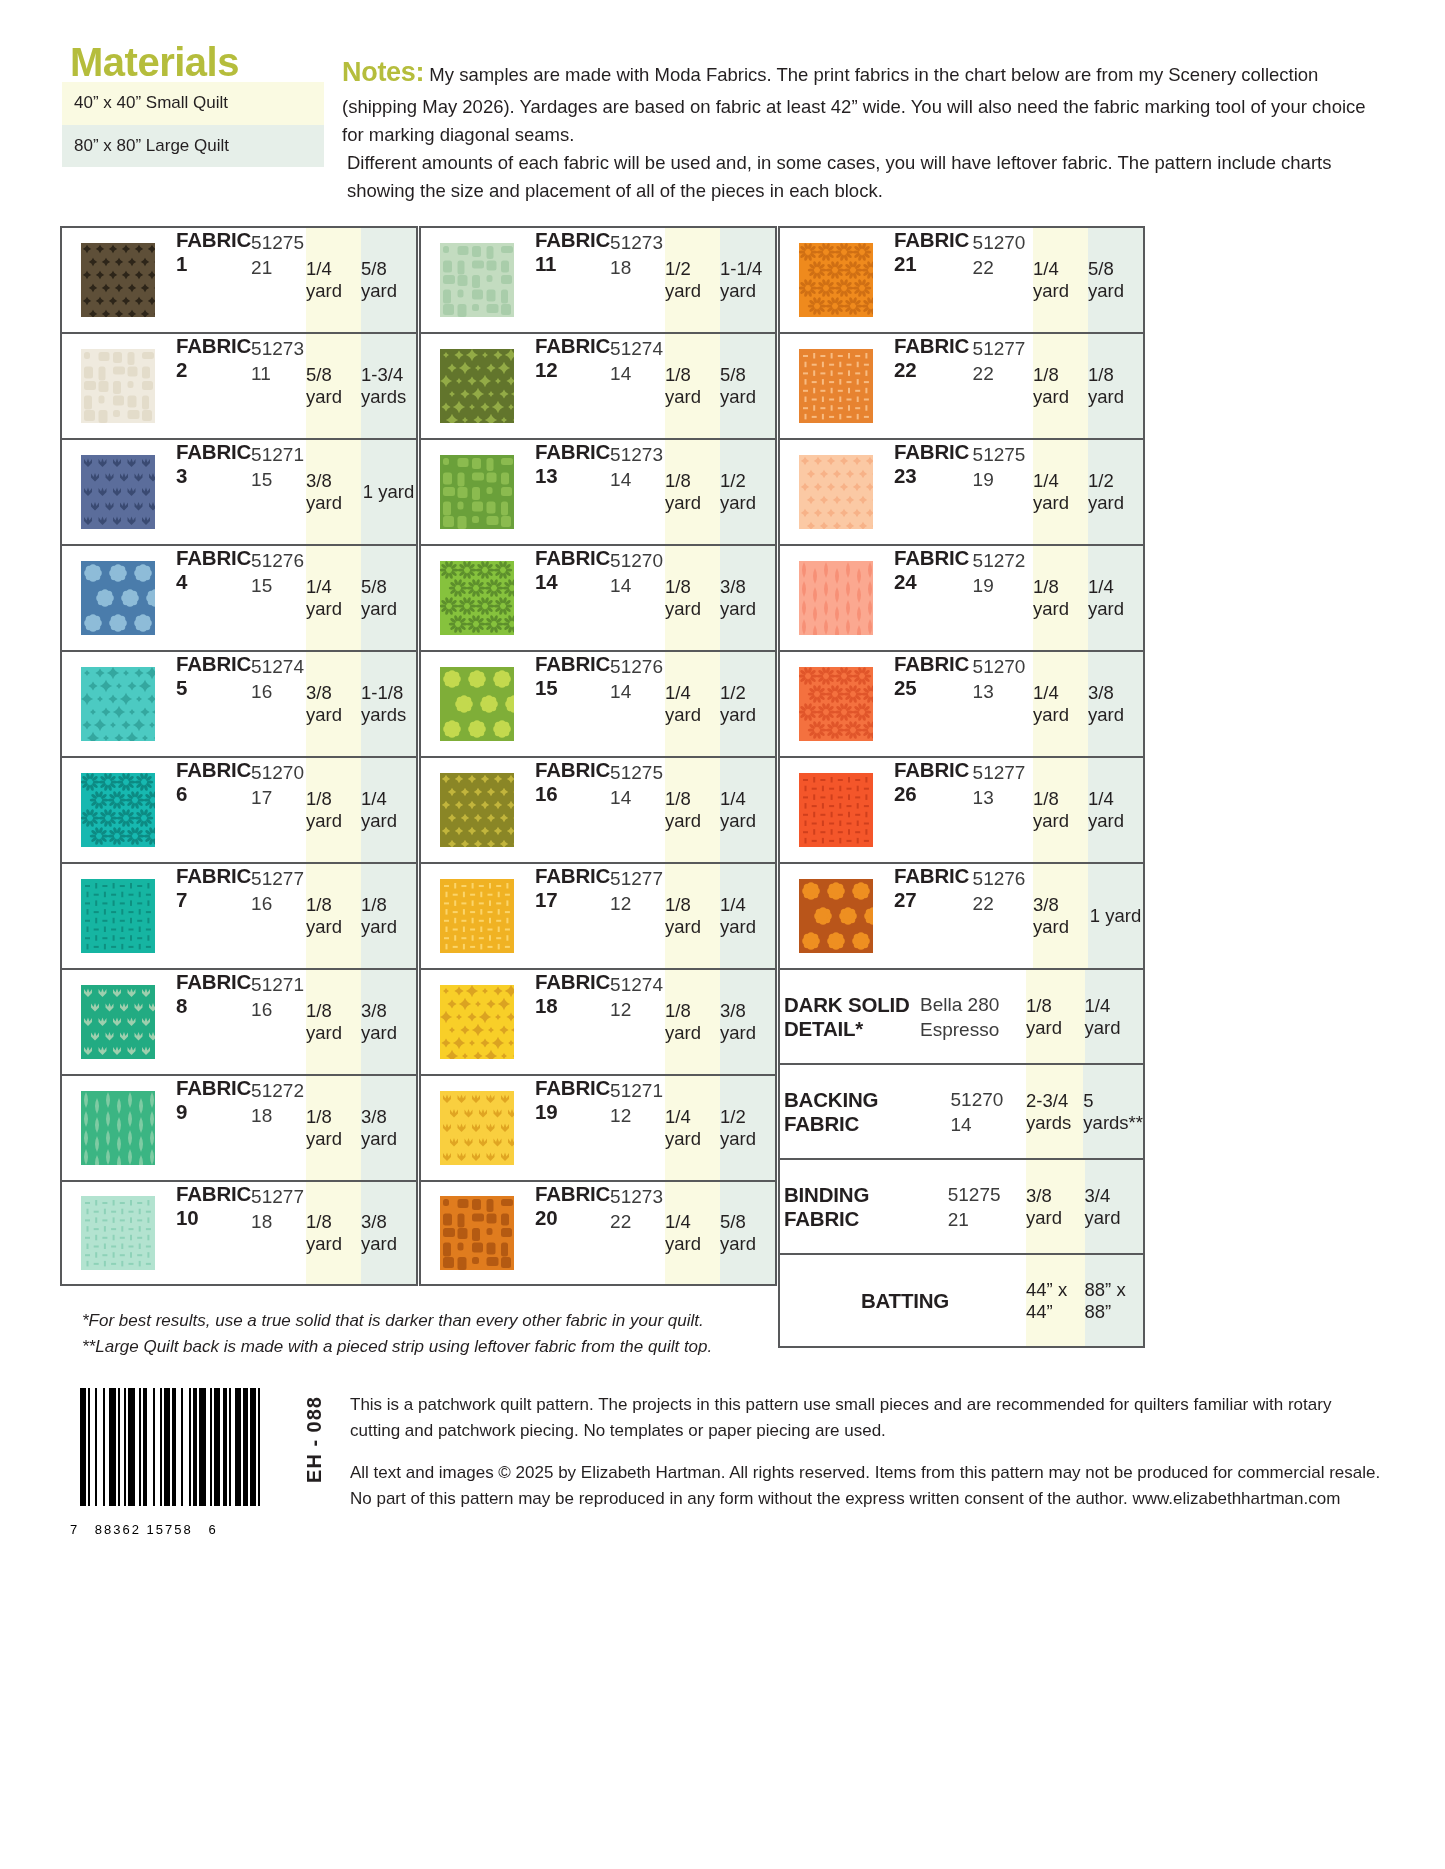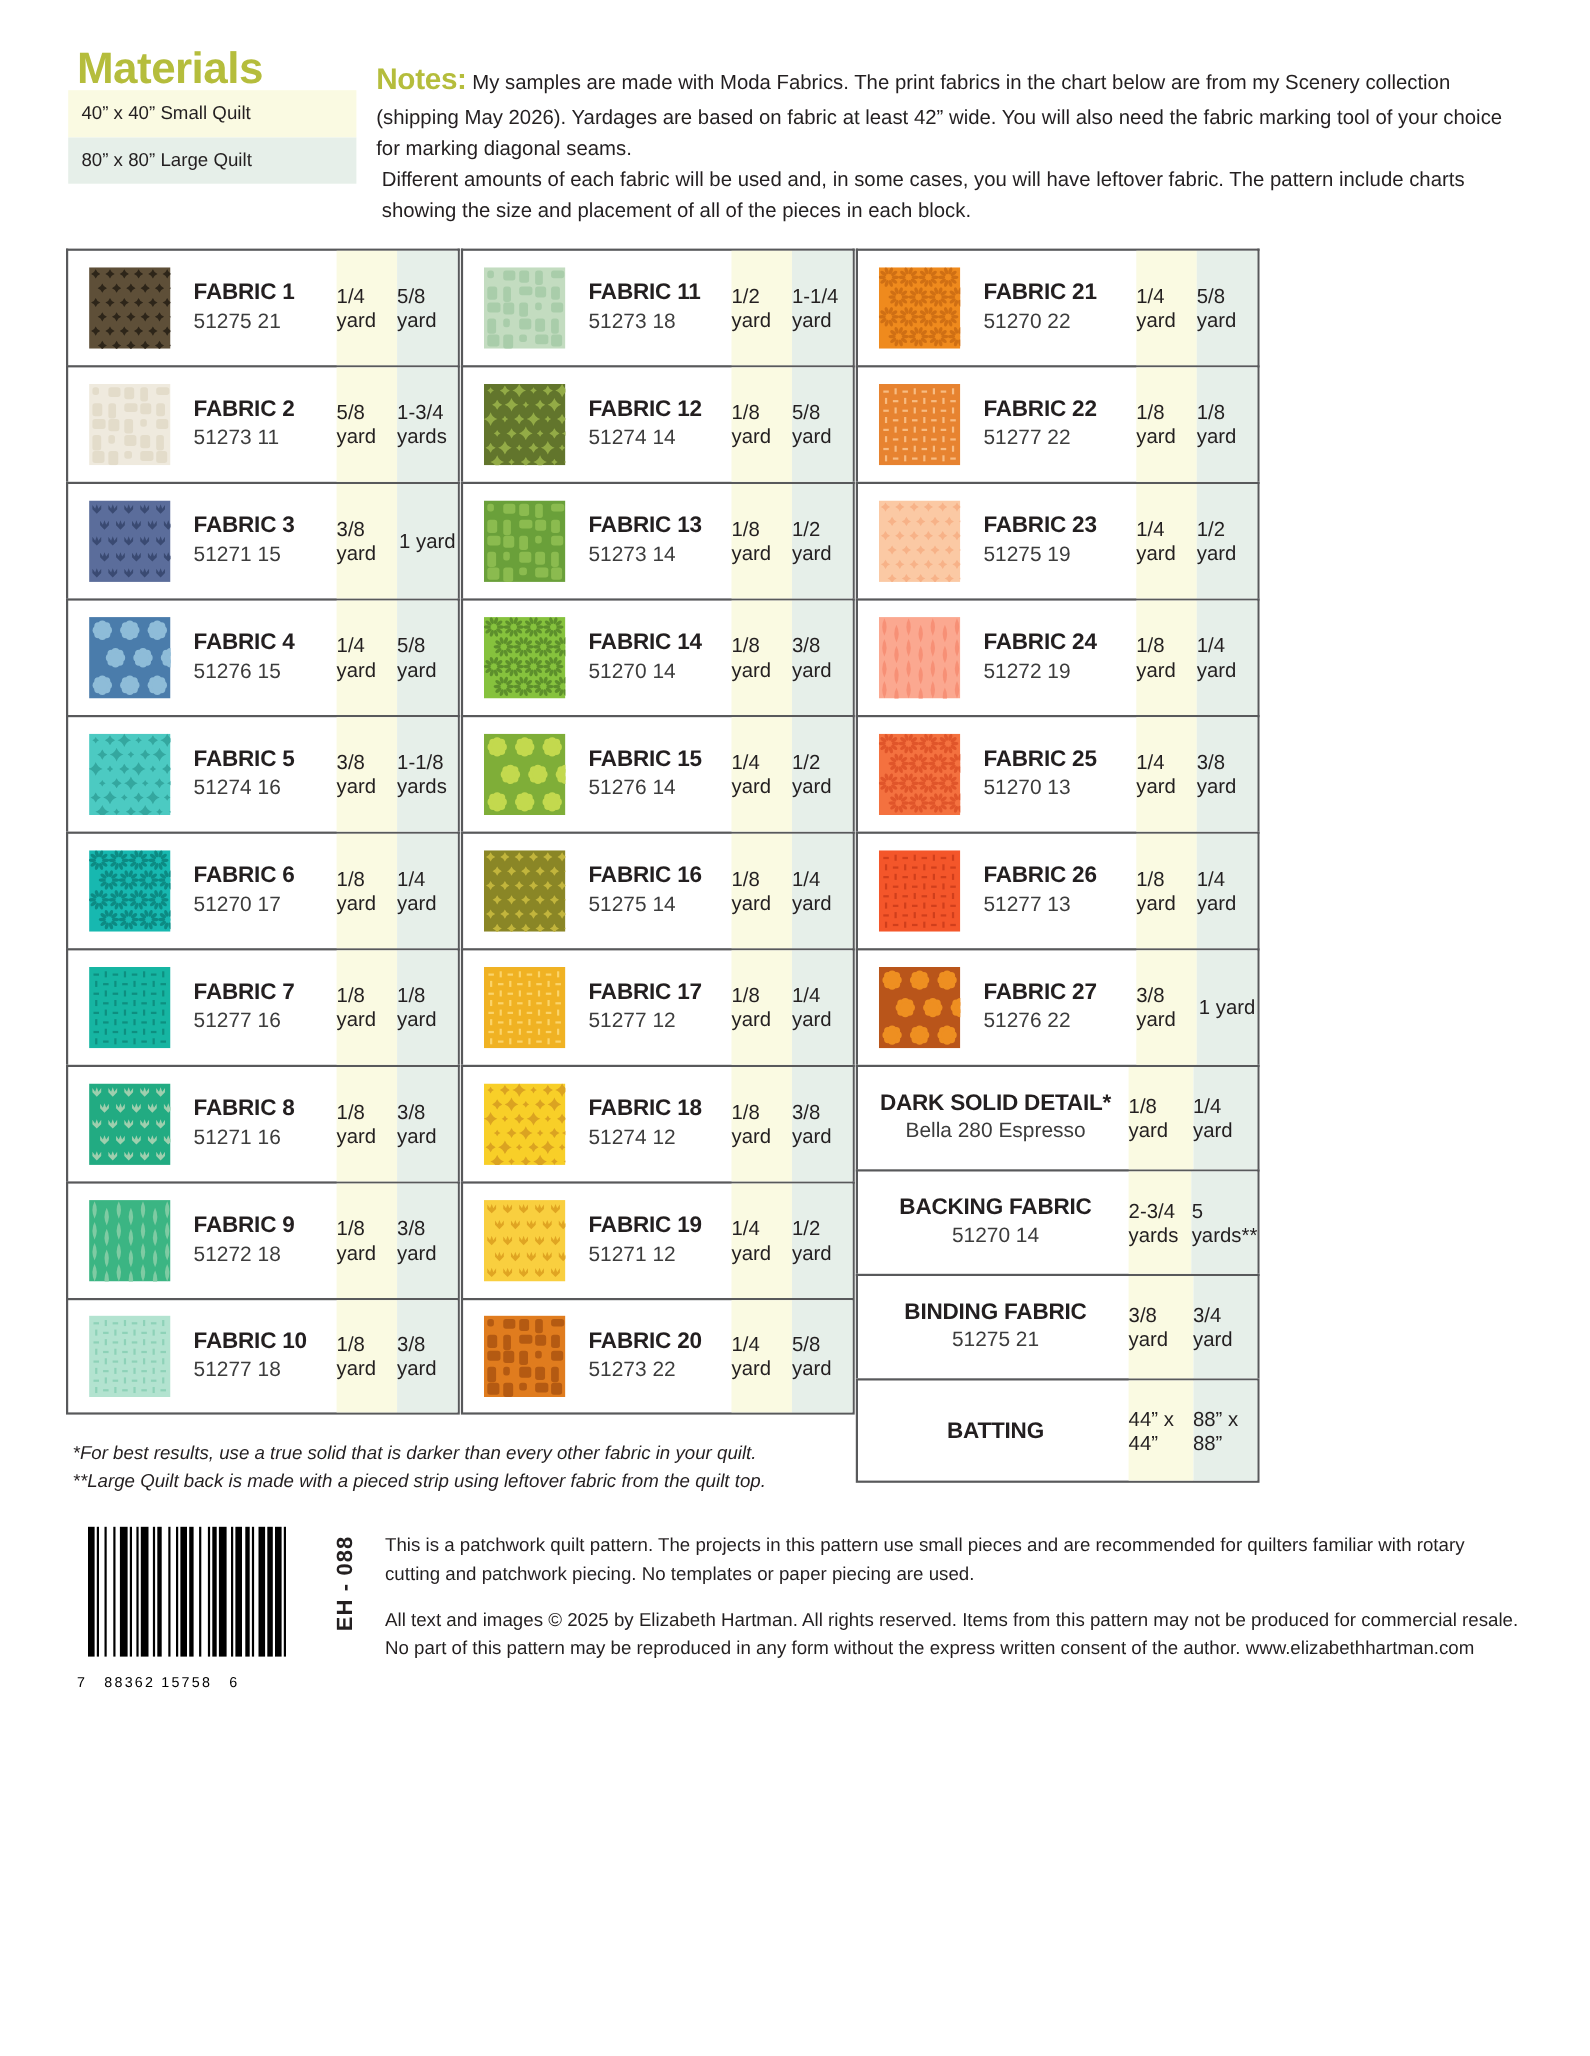--- a/index.html
+++ b/index.html
@@ -46,40 +46,40 @@
     border-left:2.5px solid #58595b;
     border-right:2.5px solid #58595b;
     background:#fff;
     height:106px;
   }
   .frow.last { border-bottom:2.5px solid #58595b; }
 
   .sw-cell { width:112px; flex:0 0 112px; display:flex; align-items:center; justify-content:center; }
   .swatch { width:74px; height:74px; }
 
-  .name-cell { flex:1; display:flex; flex-direction:column; justify-content:center; padding-left:2px; }
+  .name-cell { flex:1; display:flex; justify-content:center; padding-left:2px; }
   .fname { font-size:20.5px; font-weight:bold; letter-spacing:-0.2px; line-height:1.15; }
   .fcode { font-size:19px; color:#3c3c3c; line-height:1.3; margin-top:3px; }
 
   .yard-cell { width:110px; flex:0 0 110px; display:flex; flex-direction:row; }
   .yard { flex:1; display:flex; align-items:center; justify-content:center;
           font-size:18.5px; color:#231f20; }
   .yard.small { background:#fafae2; }
   .yard.large { background:#e6efe9; }
 
   
   .srow { display:flex; border-top:2.5px solid #58595b;
           border-left:2.5px solid #58595b; border-right:2.5px solid #58595b;
           background:#fff; height:95px; }
   .srow.last { border-bottom:2.5px solid #58595b; }
   .srow .name-cell { padding-left:4px;align-items:center; }
   .srow .yard-cell { width:117px; flex:0 0 117px; }
 
   
-  .footnotes { position:absolute; left:66px; top:1308px; width:900px; }
+  .footnotes { position:absolute; left:82px; top:1308px; width:900px; }
   .fn { font-size:17px; font-style:italic; line-height:1.55; color:#231f20; }
 
   
   .footer { position:absolute; left:62px; top:1388px; width:1320px; display:flex; }
   .barcode-wrap { width:270px; flex:0 0 270px; position:relative; }
   .bars { height:118px; display:flex; align-items:flex-end; gap:0; padding-left:18px; }
   .bars i { display:block; background:#000; height:118px; }
   .bcnum { font-size:13px; letter-spacing:2px; padding-left:8px; margin-top:16px; color:#000; }
   .ehcode {
     position:absolute; right:6px; top:8px;

